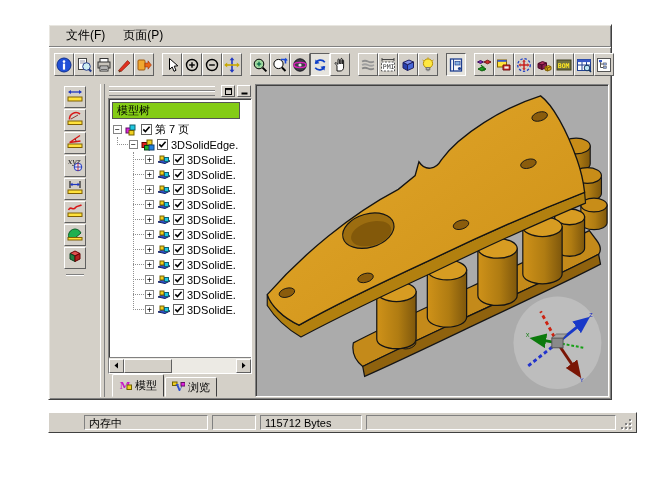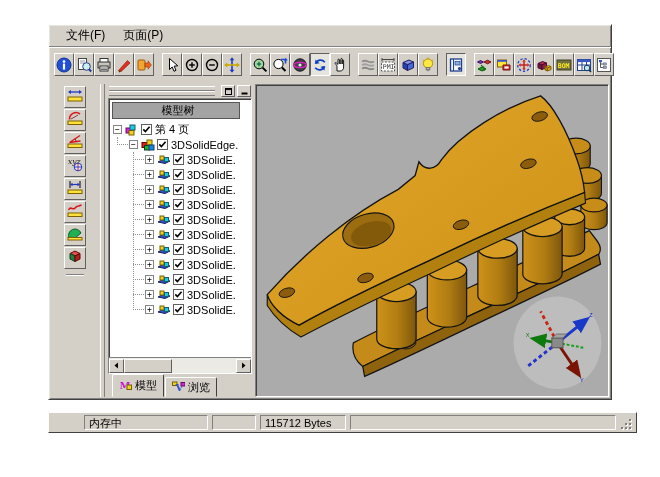--- a/index.html
+++ b/index.html
@@ -30,21 +30,21 @@
   .dock{width:148px;flex:0 0 auto;display:flex;flex-direction:column;min-height:0;}
   .grip{height:12px;flex:0 0 auto;position:relative;margin:1px 3px 1px 2px;}
   .grip-l{position:absolute;left:1px;right:36px;height:3px;border-top:1px solid #ffffff;border-bottom:1px solid #808080;}
   .grip-l.a{top:1px;} .grip-l.b{top:6px;}
   .dock-btn{position:absolute;top:0;width:14px;height:12px;background:#d4d0c8;padding:0;
             border:1px solid;border-color:#ffffff #606060 #606060 #ffffff;display:flex;align-items:center;justify-content:center;}
   .dock-btn.float{right:16px;} .dock-btn.hide{right:0;}
   .tree-frame{flex:1;margin:0 2px;border:1px solid;border-color:#808080 #ffffff #ffffff #808080;
               box-shadow:inset 1px 1px 0 #404040;background:#ffffff;display:flex;flex-direction:column;min-height:0;}
   .tree-title{flex:0 0 auto;height:15px;line-height:15px;margin:3px 11px 1px 3px;padding-left:4px;
-              background:#a3a3a3;border:1px solid #555;font-size:11px;text-align:center;}
+              background:#84cc16;border:1px solid #555;font-size:11px;}
   .tree-content{flex:1;position:relative;overflow:hidden;font-size:11px;padding:2px 0 0 0;}
   .tree-row{height:15px;display:flex;align-items:center;box-sizing:border-box;}
   .expander{width:9px;height:9px;flex:0 0 auto;border:1px solid #848484;background:#fff;margin-right:3px;
             font:8px "DejaVu Sans Mono",monospace;line-height:7px;text-align:center;box-sizing:border-box;}
   .node-icon{flex:0 0 auto;margin-right:2px;display:flex;}
   .cb{flex:0 0 auto;margin-right:3px;display:flex;}
   .tree-label{white-space:nowrap;}
   .conn{position:absolute;border-color:#909090;}
   .conn.v{border-left:1px dotted #909090;width:0;}
   .conn.h{border-top:1px dotted #909090;height:0;}
@@ -447,21 +447,21 @@
                     <rect x="5" y="1" width="5" height="5" fill="#20c8e0" stroke="#106070"></rect>
                     <rect x="4" y="6.5" width="5" height="4.5" fill="#f0d020" stroke="#706000"></rect>
                   </svg>
                 </span>
                 <span class="cb">
                   <svg width="11" height="11" viewBox="0 0 11 11">
                     <rect x="0.5" y="0.5" width="10" height="10" fill="#fff" stroke="#606060"></rect>
                     <path d="M2.3 5.4 L4.4 7.6 L8.6 2.8" fill="none" stroke="#000" stroke-width="1.6"></path>
                   </svg>
                 </span>
-                <span class="tree-label">第 4 页</span>
+                <span class="tree-label">第 7 页</span>
               </div>
               <div class="tree-row" style="padding-left: 20px;">
                 <span class="expander">−</span>
                 <span class="node-icon">
                   <svg width="14" height="12" viewBox="0 0 14 12">
                     <rect x="1" y="3.5" width="5" height="5" fill="#e02020" stroke="#600"></rect>
                     <rect x="6" y="1" width="5" height="5" fill="#f0d020" stroke="#706000"></rect>
                     <rect x="3.5" y="6.5" width="5" height="4.5" fill="#20b030" stroke="#084018"></rect>
                     <rect x="8" y="6" width="5" height="5" fill="#2080e0" stroke="#104070"></rect>
                   </svg>
@@ -790,21 +790,21 @@
             <text x="-34" y="-6" font-size="6" fill="#0c7a0c">X</text>
           </g>
         </svg>
       </div>
     </div>
   </div>
 
   <div class="statusbar">
       <div class="sb-panel" style="width: 124px; margin-left: 32px;">内存中</div>
       <div class="sb-panel" style="width: 44px;"></div>
-      <div class="sb-panel" style="width: 86px;">115712 Bytes</div>
+      <div class="sb-panel" style="width: 102px;">115712 Bytes</div>
       <div class="sb-panel" style="flex: 1 1 0%;"></div>
       <div class="sb-grip">
         <svg width="13" height="13" viewBox="0 0 13 13">
           <rect x="10" y="2" width="2" height="2" fill="#fff"></rect>
           <rect x="9" y="1" width="2" height="2" fill="#808080"></rect>
           <rect x="6" y="6" width="2" height="2" fill="#fff"></rect>
           <rect x="5" y="5" width="2" height="2" fill="#808080"></rect>
           <rect x="10" y="6" width="2" height="2" fill="#fff"></rect>
           <rect x="9" y="5" width="2" height="2" fill="#808080"></rect>
           <rect x="2" y="10" width="2" height="2" fill="#fff"></rect>

